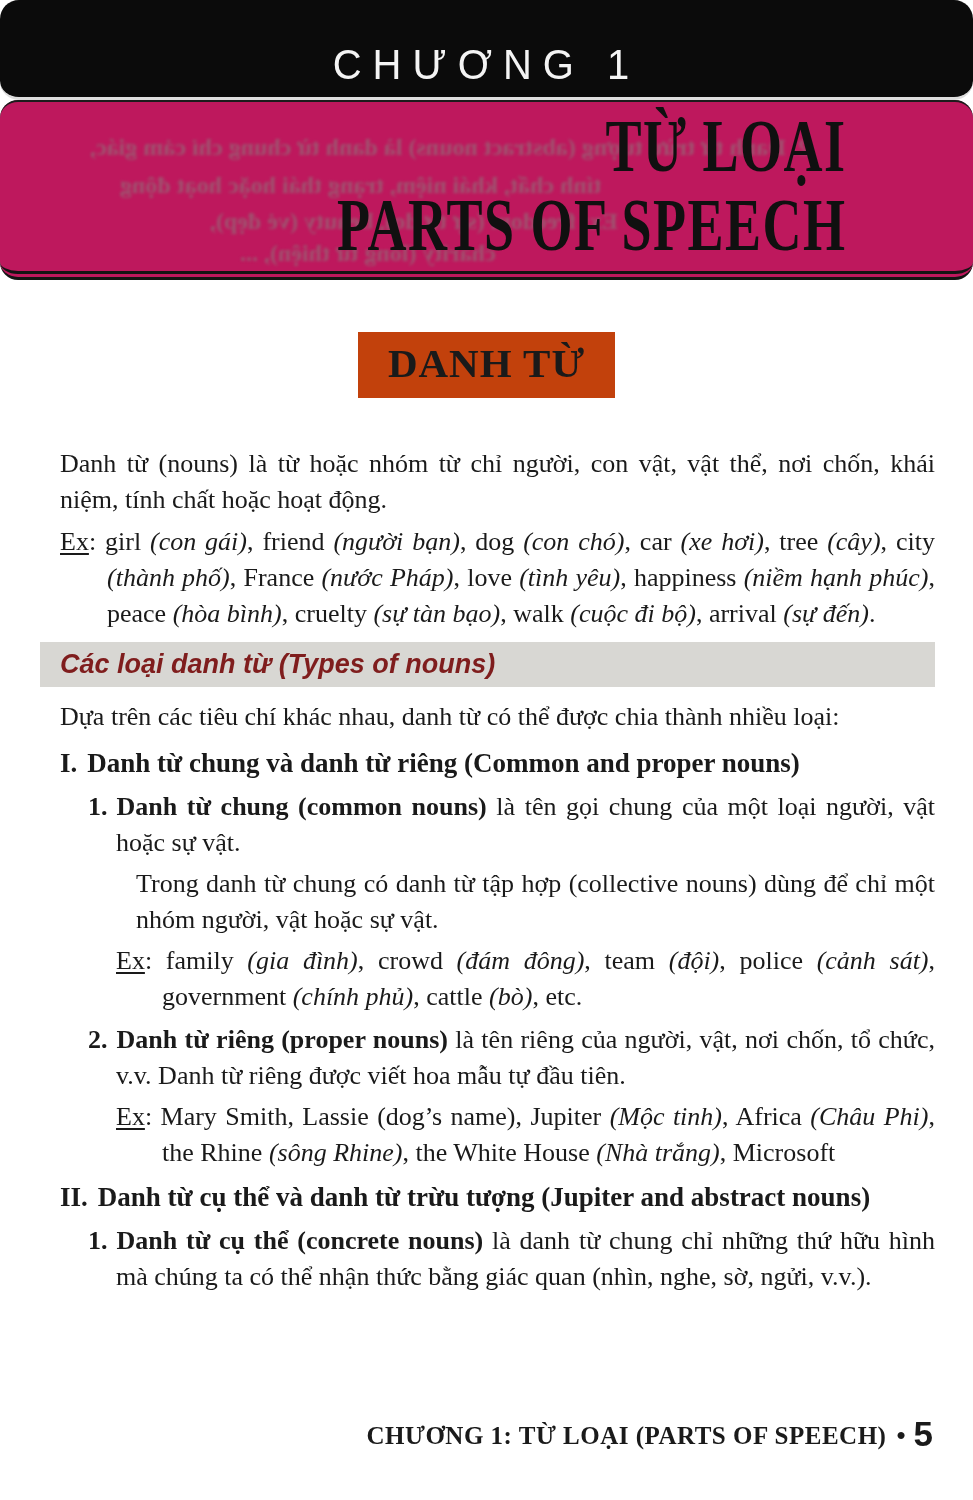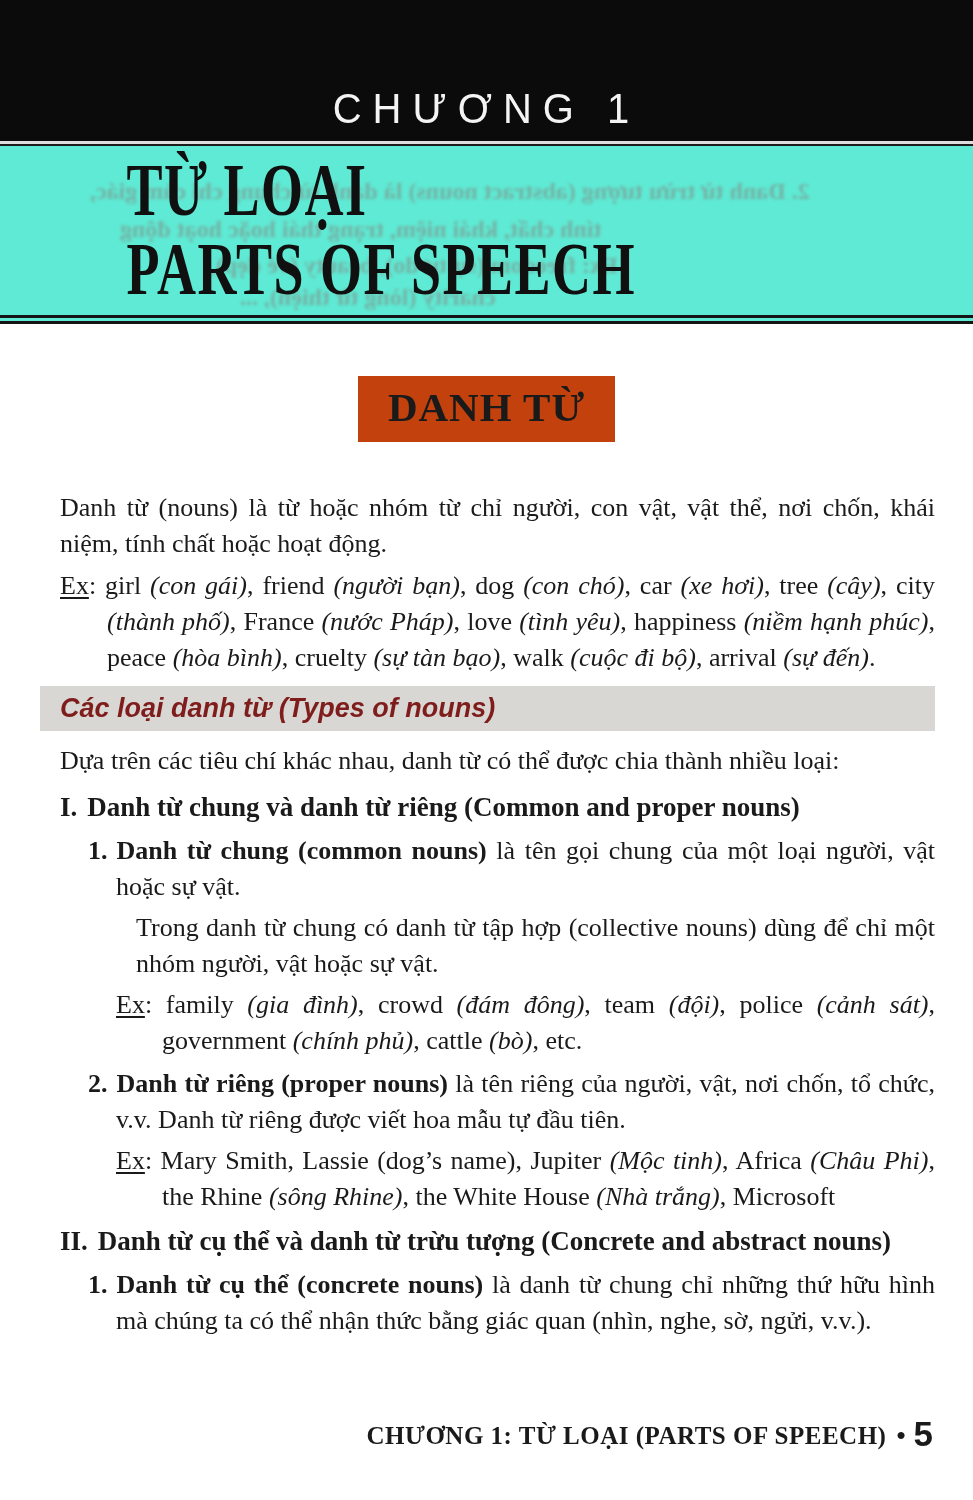--- a/index.html
+++ b/index.html
@@ -8,44 +8,46 @@
     width:973px;height:1500px;
     margin:0 auto;
     background:#ffffff;
     color:#1a1a1a;
     font-family:"Liberation Serif", serif;
     overflow:hidden;
   }
 
   
   .band-black{
-    height:144px;
+    height:100px;
     background:#0b0b0b;
     display:flex;justify-content:center;align-items:flex-end;
     padding-bottom:10px;
     border-bottom:3px solid #dedede;
     box-sizing:border-box;
+    border-radius:19px;
   }
   .chapter-label{
     color:#f4f4f4;
     font-family:"Liberation Sans", sans-serif;
     font-size:40px;
     letter-spacing:11px;
     transform:scaleY(1.04);
   }
   .band-gray{
     position:relative;
     height:164px;
-    background:#5eead4;
+    background:#be185d;
     border-top:2px solid #1c1c1c;
     border-bottom:9px double #141414;
     overflow:hidden;
-    text-align:left;
+    text-align:right;
     padding-top:5px;
     box-sizing:content-box;
+    border-radius:18px;
   }
   .head-title{
     position:relative;z-index:2;
     font-weight:700;
     font-size:73px;
     line-height:79px;
     letter-spacing:2px;
     color:#101010;
     transform:scaleX(0.74);
     transform-origin:50% 50%;
@@ -175,21 +177,21 @@
 
 
     <p class="sub"><span class="r-n">Trong danh từ chung có danh từ tập hợp (collective nouns) dùng để chỉ một nhóm người, vật hoặc sự vật.</span></p>
 
     <p class="ex2"><span class="r-u">Ex</span><span class="r-n">: family </span><span class="r-i">(gia đình)</span><span class="r-n">, crowd </span><span class="r-i">(đám đông)</span><span class="r-n">, team </span><span class="r-i">(đội)</span><span class="r-n">, police </span><span class="r-i">(cảnh sát)</span><span class="r-n">, government </span><span class="r-i">(chính phủ)</span><span class="r-n">, cattle </span><span class="r-i">(bò)</span><span class="r-n">, etc.</span></p>
 
     <p class="item"><span class="num">2.</span><span><span class="r-b">Danh từ riêng (proper nouns)</span><span class="r-n"> là tên riêng của người, vật, nơi chốn, tổ chức, v.v. Danh từ riêng được viết hoa mẫu tự đầu tiên.</span></span></p>
 
     <p class="ex2"><span class="r-u">Ex</span><span class="r-n">: Mary Smith, Lassie (dog’s name), Jupiter </span><span class="r-i">(Mộc tinh)</span><span class="r-n">, Africa </span><span class="r-i">(Châu Phi)</span><span class="r-n">, the Rhine </span><span class="r-i">(sông Rhine)</span><span class="r-n">, the White House </span><span class="r-i">(Nhà trắng)</span><span class="r-n">, Microsoft</span></p>
 
-    <p class="sec-head"><span class="num">II.</span><span>Danh từ cụ thể và danh từ trừu tượng (Concrete and abstract nouns)</span></p>
+    <p class="sec-head"><span class="num">II.</span><span>Danh từ cụ thể và danh từ trừu tượng (Jupiter and abstract nouns)</span></p>
 
     <p class="item"><span class="num">1.</span><span><span class="r-b">Danh từ cụ thể (concrete nouns)</span><span class="r-n"> là danh từ chung chỉ những thứ hữu hình mà chúng ta có thể nhận thức bằng giác quan (nhìn, nghe, sờ, ngửi, v.v.).</span></span></p>
 
   </main>
 
   <footer>
     <span class="f-label">CHƯƠNG 1: TỪ LOẠI (PARTS OF SPEECH)</span><span class="f-bullet">•</span><span class="f-page">5</span>
   </footer>
 
 </div>

